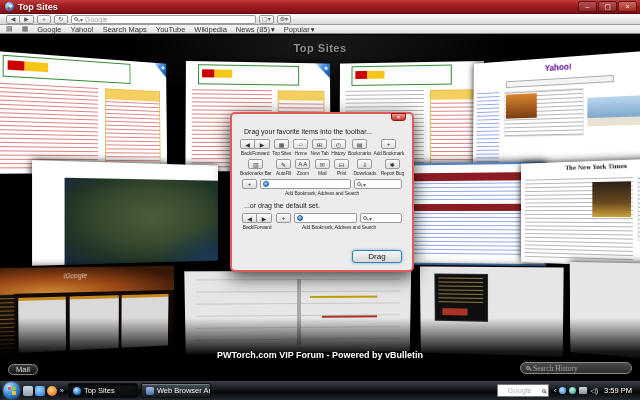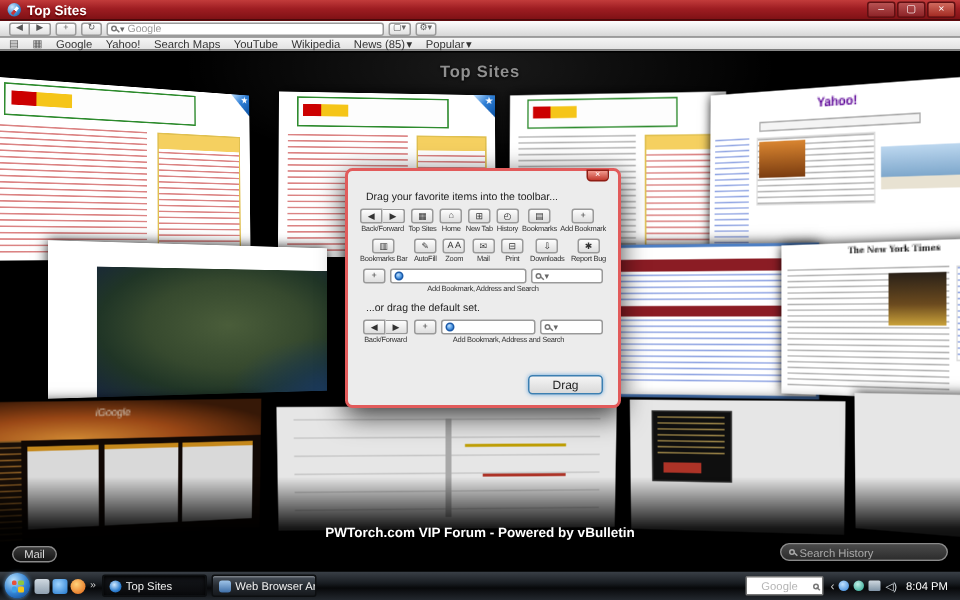--- a/index.html
+++ b/index.html
@@ -138,21 +138,21 @@
   .sel-title { color:#fff; font-size:9px; font-weight:bold; text-shadow:0 1px 2px #000; }
   .sel-url { color:#9a9a9a; font-size:8px; margin-top:2px; }
   .edit-btn { position:absolute; left:8px; bottom:5px; z-index:4; width:30px; height:11px;
     border:1px solid #8a8a8a; border-radius:6px; background:linear-gradient(#3a3a3a,#151515);
     color:#ddd; font-size:7.5px; text-align:center; line-height:10px; }
   .hist-field { position:absolute; right:8px; bottom:6px; z-index:4; width:112px; height:12px;
     border:1px solid #8a8a8a; border-radius:7px; background:linear-gradient(#4a4a4a,#2d2d2d);
     display:flex; align-items:center; padding:0 5px; gap:3px; }
   .hist-field .mag { border-color:#aaa; } .hist-field .mag::after { background:#aaa; }
   .hist-field input { background:transparent; border:none; outline:none; color:#bbb; font-size:7.5px; width:100%;
-    font-family:Liberation Sans, sans-serif;}
+    font-family:Liberation Serif, serif;}
   .hist-field input::placeholder { color:#aaa; }
 
   
   .dialog { position:absolute; left:230px; top:112px; width:184px; height:160px; z-index:10;
     background:#ececec; border:2px solid #e25b5b; border-radius:5px;
     box-shadow:0 5px 18px rgba(0,0,0,0.75); padding:12px 8px 8px; }
   .dlg-close { position:absolute; top:-1px; right:6px; width:15px; height:8px;
     background:linear-gradient(#f29a8e,#c23a2e); border:1px solid #8f1d14; border-radius:0 0 3px 3px;
     color:#fff; font-size:6px; line-height:6px; text-align:center; }
   .dlg-text { font-size:7px; color:#222; margin:2px 0 4px 4px; }
@@ -520,17 +520,17 @@
     <div class="deskbar">
       <input placeholder="Google" style="">
       <span class="mag"></span>
     </div>
     <div class="tray">
       <span class="tray-chev">‹</span>
       <span class="tray-dot td-blue"></span>
       <span class="tray-dot td-teal"></span>
       <span class="td-net"></span>
       <span class="td-vol">◁)</span>
-      <span class="clock">8:04 PM</span>
+      <span class="clock">3:59 PM</span>
     </div>
   </div>
 
 </div>
 
 </body></html>

